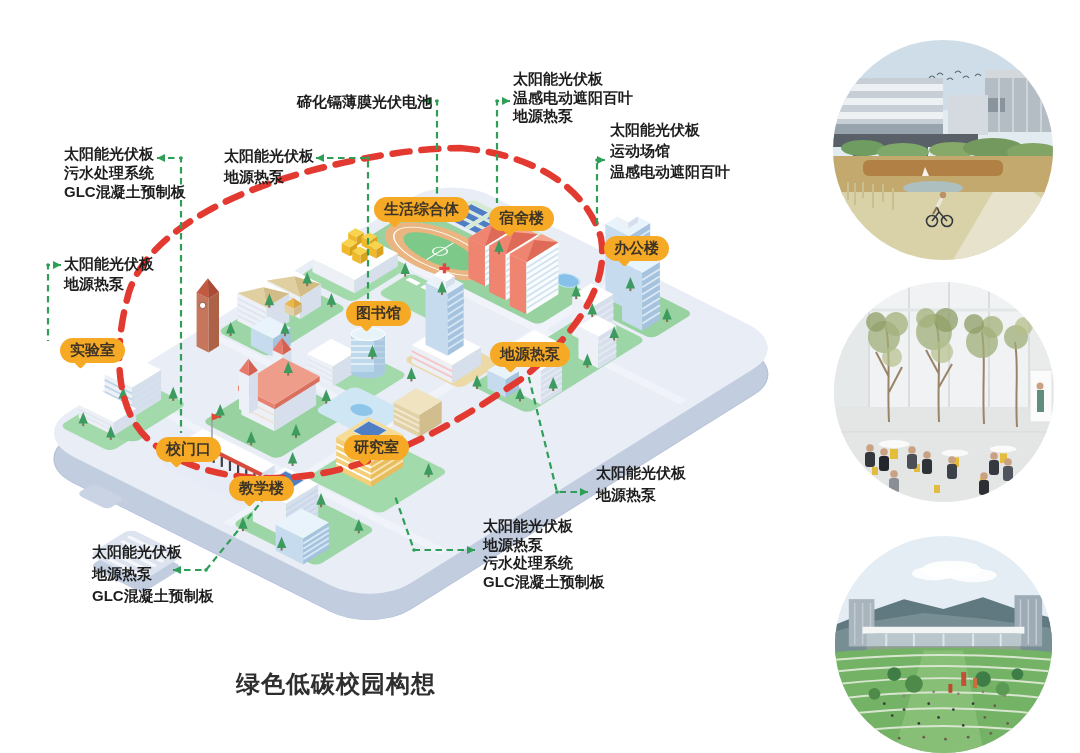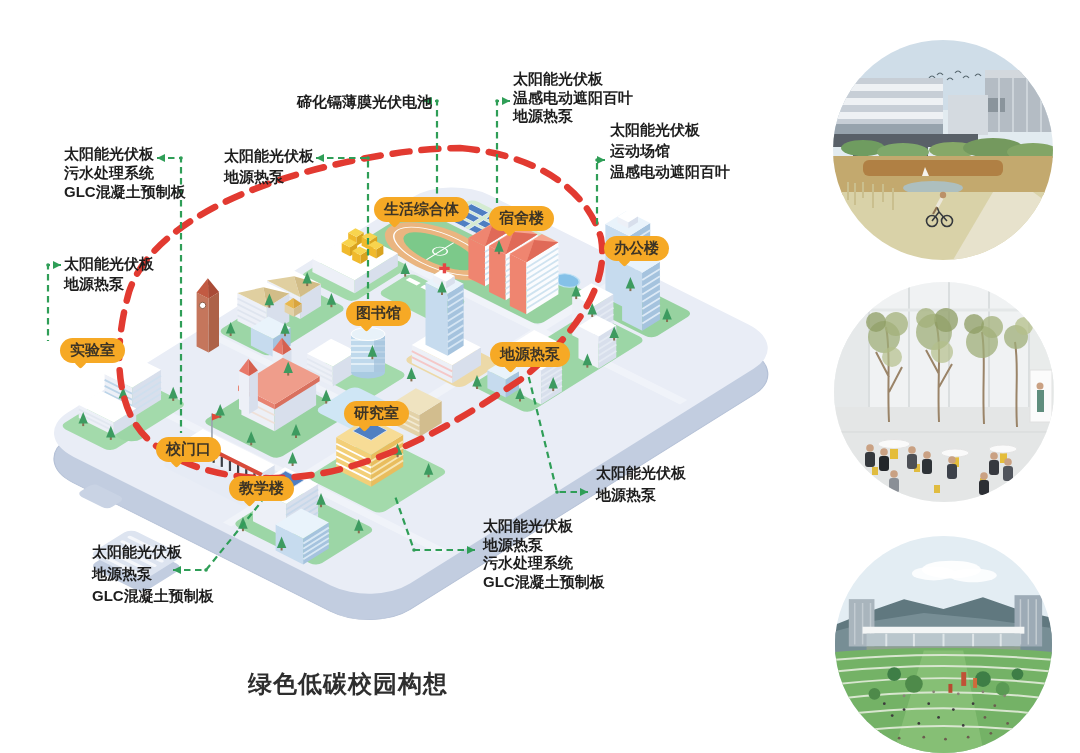--- a/index.html
+++ b/index.html
@@ -6,21 +6,21 @@
   #stage{position:relative;width:1080px;height:753px;background:#fff;overflow:hidden;
          font-family:"Liberation Sans","DejaVu Sans",sans-serif;}
   #map{position:absolute;left:0;top:0;}
   .pill{position:absolute;z-index:5;background:var(--label-bg,#f6a925);color:var(--label-text,#3d3426);
         font-size:15px;font-weight:700;padding:2px 10px 3px;border-radius:13px;white-space:nowrap;line-height:1.35;}
   .pill::after{content:'';position:absolute;left:16px;bottom:-4px;width:9px;height:9px;
         background:var(--label-bg,#f6a925);transform:rotate(45deg);border-radius:2px;z-index:-1;}
   .anno{position:absolute;z-index:4;color:#1d1d1d;font-size:15px;font-weight:600;white-space:nowrap;}
   .lh19{line-height:19px}.lh185{line-height:18.5px}.lh20{line-height:20px}.lh21{line-height:21px}.lh22{line-height:22px}
   #title{position:absolute;left:236px;top:668px;font-size:24px;font-weight:700;
-         letter-spacing:1px;color:#2e2e2e;z-index:4;margin-left:12px;}
+         letter-spacing:1px;color:#2e2e2e;z-index:4;}
   .photo{position:absolute;border-radius:50%;overflow:hidden;z-index:3;}
   .photo svg{display:block;}
 </style>
 </head>
 <body>
 
 <div id="stage">
 
   <svg id="map" width="1080" height="753" viewBox="0 0 1080 753">
       <g>
@@ -452,21 +452,21 @@
     </svg>
 
   <div class="pill" style="left:374px;top:197px">生活综合体</div>
   <div class="pill" style="left:489px;top:206px">宿舍楼</div>
   <div class="pill" style="left:604px;top:236px">办公楼</div>
   <div class="pill" style="left:346px;top:301px">图书馆</div>
   <div class="pill" style="left:490px;top:342px">地源热泵</div>
   <div class="pill" style="left:60px;top:338px">实验室</div>
   <div class="pill" style="left:156px;top:437px">校门口</div>
   <div class="pill" style="left:229px;top:476px">教学楼</div>
-  <div class="pill" style="left:344px;top:401px">研究室</div>
+  <div class="pill" style="left:344px;top:435px">研究室</div>
 
   <div class="anno lh20" style="left:297px;top:92px">
     <div>碲化镉薄膜光伏电池</div>
   </div>
   <div class="anno lh185" style="left:513px;top:70px">
     <div>太阳能光伏板</div>
     <div>温感电动遮阳百叶</div>
     <div>地源热泵</div>
   </div>
   <div class="anno lh21" style="left:610px;top:119px">

